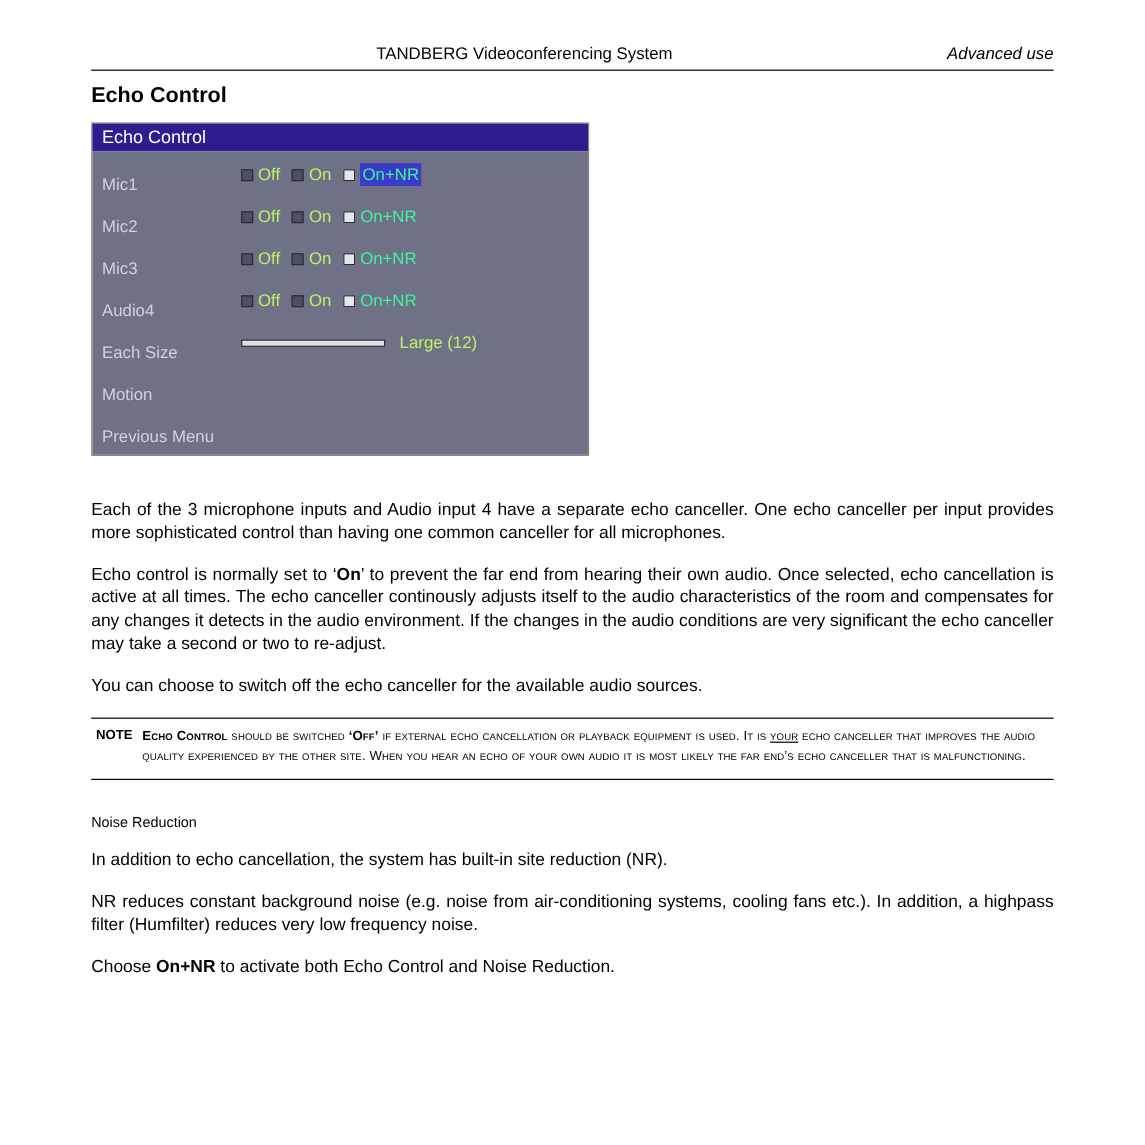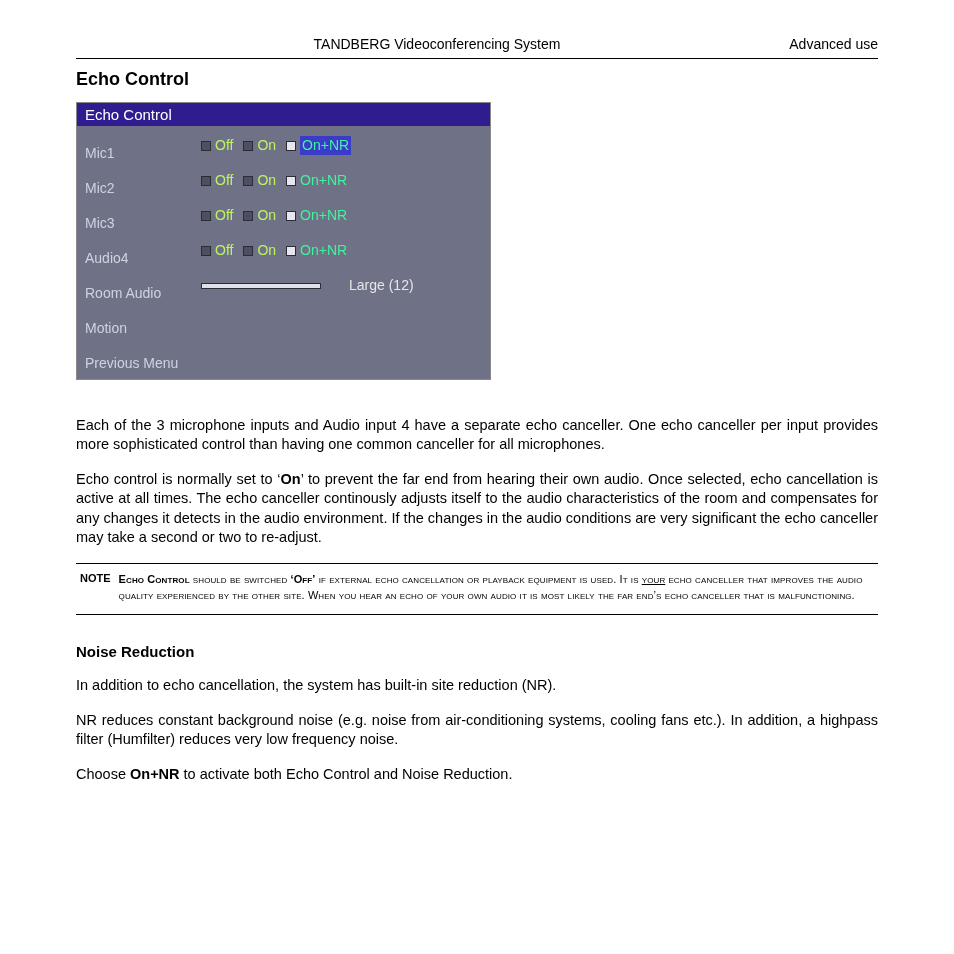--- a/index.html
+++ b/index.html
@@ -16,21 +16,21 @@
   .top-header {
     display: flex;
     justify-content: space-between;
     font-size: 14px;
     padding-bottom: 6px;
     border-bottom: 1px solid #000;
     margin-bottom: 10px;
   }
   .top-header .center { flex: 1; text-align: center; }
   .top-header .left { width: 40px; }
-  .top-header .right { width: 120px; text-align: right; }
+  .top-header .right { width: 120px; text-align: right; font-style: italic; }
   h2.section-title {
     font-size: 18px;
     font-weight: bold;
     margin: 0 0 12px 0;
   }
   
   .osd {
     width: 415px;
     font-family: Verdana, Geneva, sans-serif;
     font-size: 14px;
@@ -95,23 +95,22 @@
     background: linear-gradient(#3e4050,#5a5c6e);
     border: 1px solid #2a2c36;
     width: 120px;
   }
   .slider-fill {
     position: absolute;
     left: 0; top: 0; bottom: 0;
     background: #dfe0ea;
   }
   .slider-val {
-    color: #e5e5e5;
+    color: #bef264;
     white-space: nowrap;
-    margin-left: 16px;
   }
   
   p.body {
     font-size: 14.5px;
     line-height: 1.32;
     margin: 16px 0 16px 0;
     text-align: justify;
   }
   p.body .bold { font-weight: bold; }
   .note-block {
@@ -129,22 +128,22 @@
     flex: none;
     text-align: center;
   }
   .note-text {
     font-variant: small-caps;
     line-height: 1.45;
     letter-spacing: 0.1px;
   }
   .note-text .under { text-decoration: underline; }
   h3.sub-title {
-    font-size: 15px;
-    font-weight: bold;
+    font-size: 12px;
+    font-weight: normal;
     margin: 0 0 4px 0;
   }
   .footer-sep {
     height: 4px;
     background: #bfbfbf;
     margin: 170px 0 2px 0;
   }
   .footer-line {
     border-top: 7px solid #be185d;
     text-align: right;
@@ -227,21 +226,21 @@
             <span class="radio"></span>
             <span class="opt-text">On</span>
           </span>
         <span class="opt selected">
             <span class="radio sel"></span>
             <span class="opt-text">On+NR</span>
           </span>
       </div>
 
       <div class="osd-row">
-        <span class="osd-label">Room Audio</span>
+        <span class="osd-label">Each Size</span>
         <span class="slider-wrap">
           <span class="slider-track" style="width:120px">
             <span class="slider-fill" style="width:100%"></span>
           </span>
           <span class="slider-val">Large (12)</span>
         </span>
       </div>
 
       <div class="osd-row">
         <span class="osd-label">Motion</span>
@@ -253,20 +252,21 @@
 
     </div>
   </div>
 
   <p class="body">Each of the 3 microphone inputs and Audio input 4 have a separate echo canceller. One echo canceller per input provides more sophisticated control than having one common canceller for all microphones.</p>
 
   <p class="body">
     <span>Echo control is normally set to ‘</span><span class="bold">On</span><span>’ to prevent the far end from hearing their own audio. Once selected, echo cancellation is active at all times. The echo canceller continously adjusts itself to the audio characteristics of the room and compensates for any changes it detects in the audio environment. If the changes in the audio conditions are very significant the echo canceller may take a second or two to re-adjust.</span>
   </p>
 
+  <p class="body">You can choose to switch off the echo canceller for the available audio sources.</p>
 
   <div class="note-block">
     <span class="note-lead">NOTE</span>
     <span class="note-text">
       <b>Echo Control</b><span> should be switched </span><b>‘Off’</b><span> if external echo cancellation or playback equipment is used. It is </span><span class="under">your</span><span> echo canceller that improves the audio quality experienced by the other site. When you hear an echo of your own audio it is most likely the far end’s echo canceller that is malfunctioning.</span>
     </span>
   </div>
 
   <h3 class="sub-title">Noise Reduction</h3>
   <p class="body">In addition to echo cancellation, the system has built-in site reduction (NR).</p>

